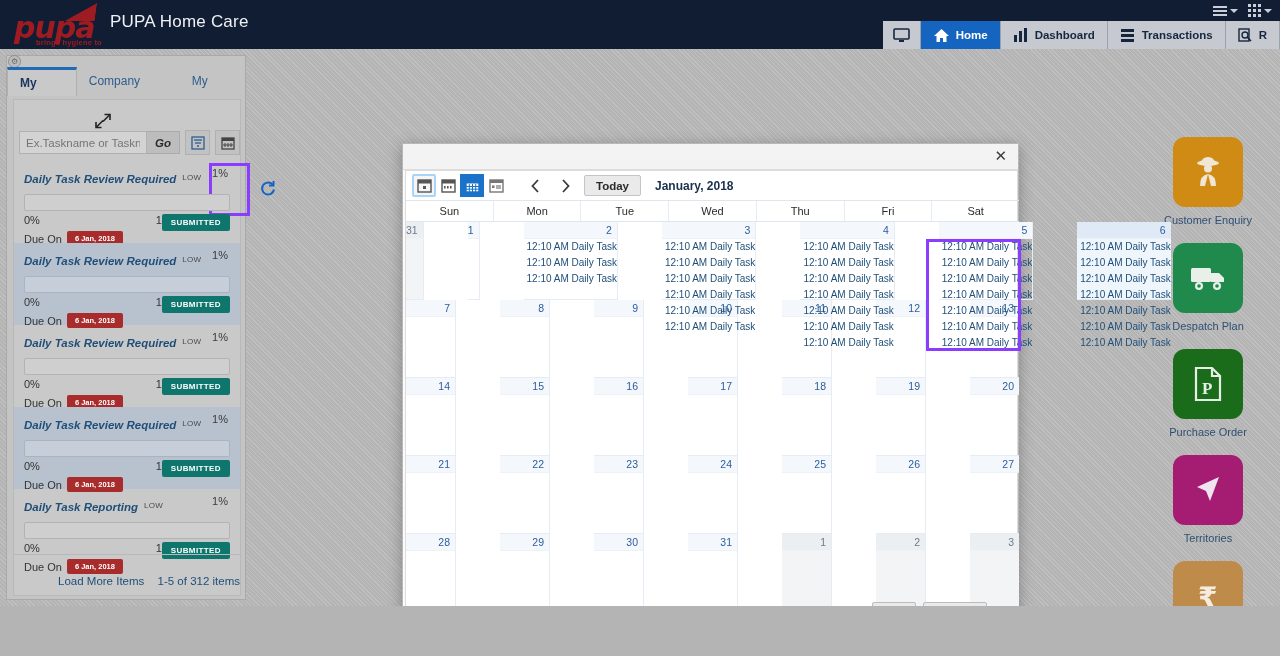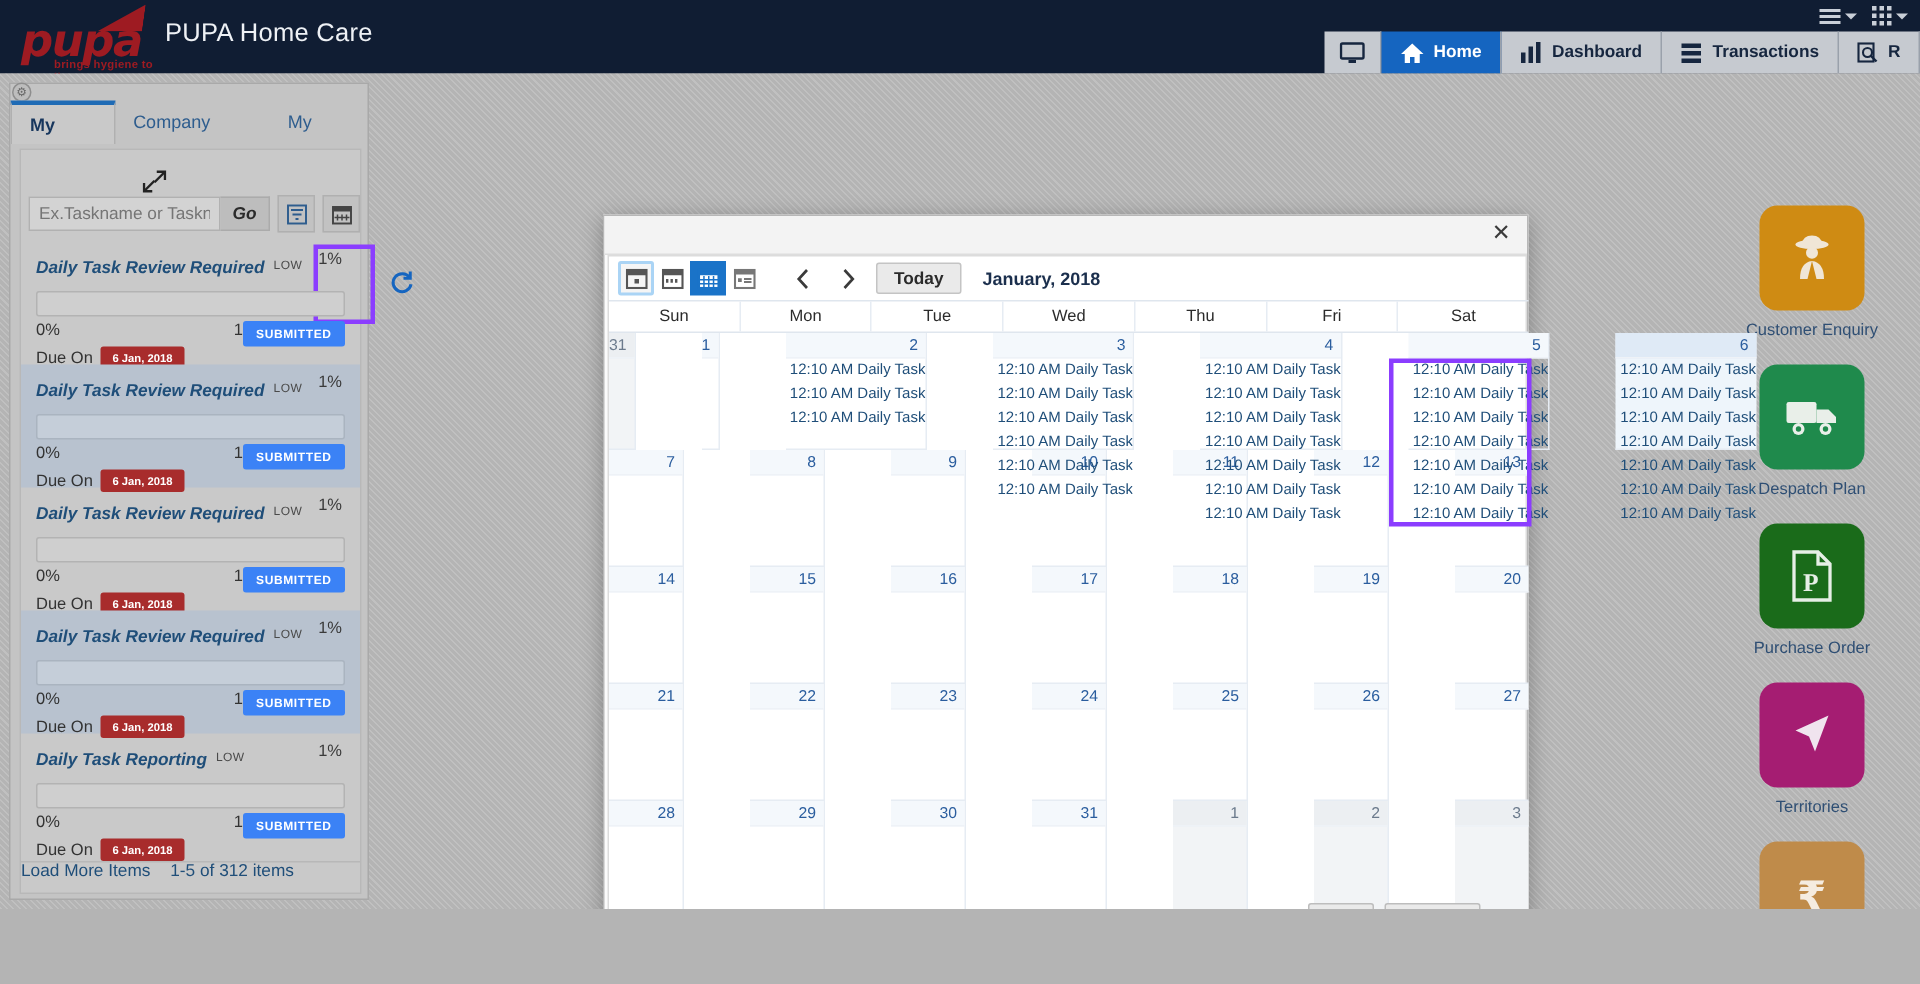--- a/index.html
+++ b/index.html
@@ -128,26 +128,26 @@
   .t-bar { margin-top: 7px; height: 17px; background: #cfcfcf; border: 1px solid #b3b3b3; border-radius: 2px; }
   .taskcard.alt .t-bar { background: #c5ced9; border-color: #aab4c0; }
   .t-scale { margin-top: 3px; font-size: 11px; color: #333; display: flex; justify-content: space-between; width: 160px; }
   .t-foot { margin-top: 5px; display: flex; align-items: center; font-size: 11px; color: #333; }
   .t-due-badge {
     margin-left: 5px; background: #a82c2c; color: #fff;
     font-size: 7.5px; font-weight: bold; padding: 3px 8px; border-radius: 2px;
   }
   .t-status {
     position: absolute; right: 10px; bottom: 12px;
-    background: #3b82f6; color: #fff; font-size: 8px; font-weight: bold;
+    background: #0f766e; color: #fff; font-size: 8px; font-weight: bold;
     letter-spacing: .4px; padding: 4px 9px; border-radius: 2px; cursor: pointer;
   }
   .loadmore {
     position: absolute; left: 7px; bottom: 12px; width: 226px;
-    border-top: 1px solid #b8b8b8; padding-top: 0; text-align: left;
+    border-top: 1px solid #b8b8b8; padding-top: 20px; text-align: right;
     font-size: 11.5px; color: #1f4e79;
   }
   .loadmore a { color: #1f4e79; cursor: pointer; }
   .loadmore .cnt { color: #1f4e79; margin-left: 10px; }
   .statcards-wrap { position: absolute; left: 601px; top: 0; width: 450px; height: 92px; overflow: hidden; }
 
   
   .tiles { position: absolute; right: 18px; top: 88px; width: 108px; }
   .tile-item { margin-bottom: 17px; text-align: center; cursor: pointer; }
   .tile {

